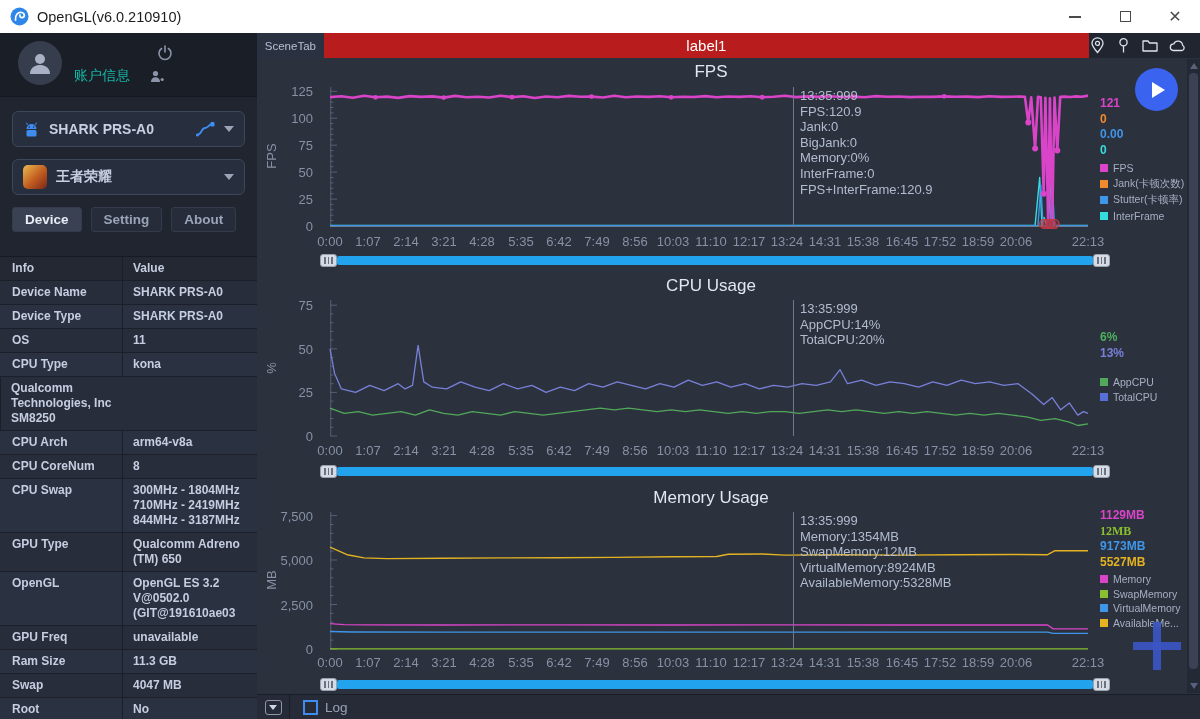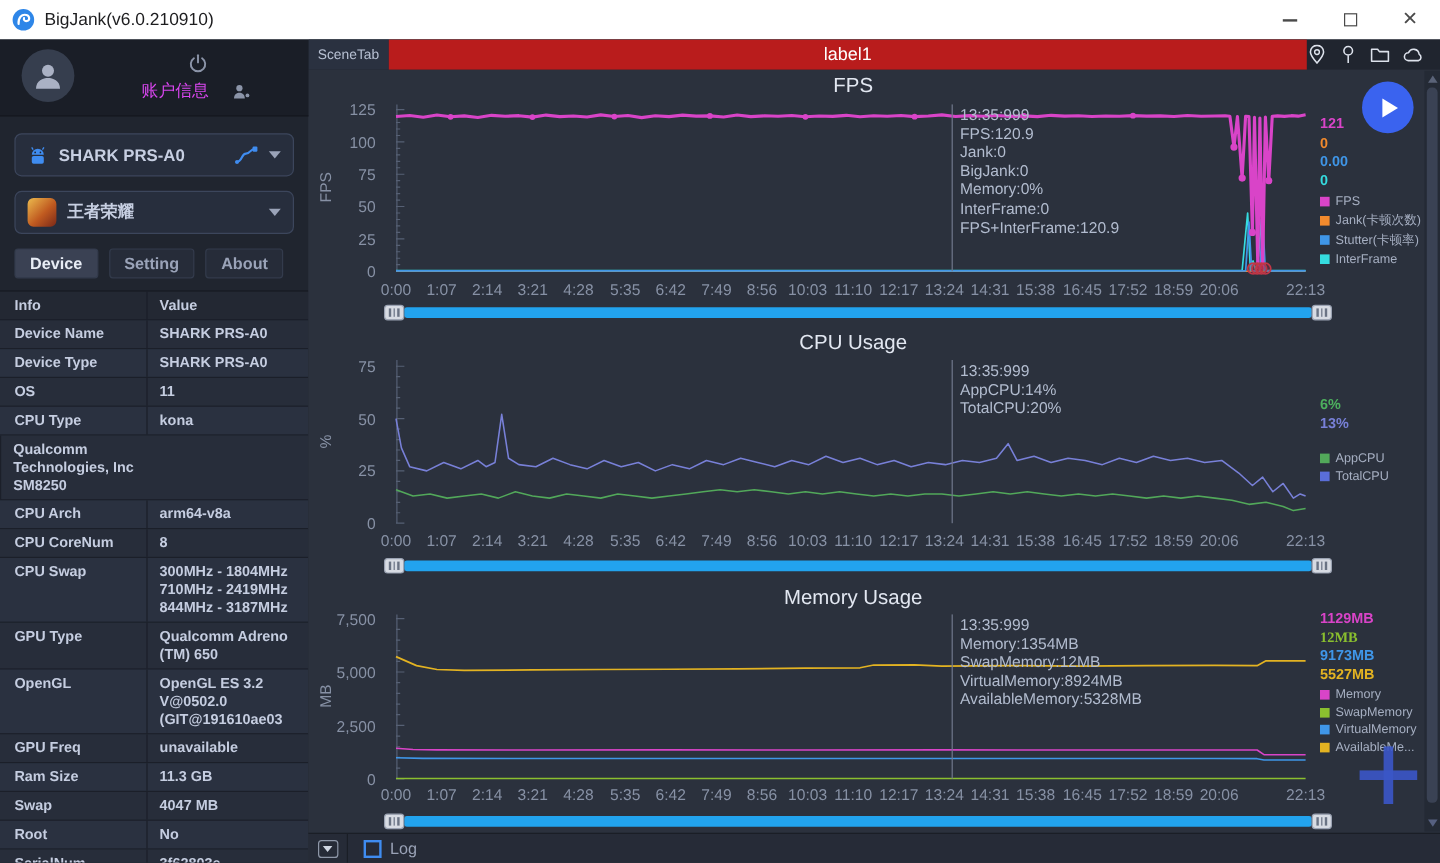--- a/index.html
+++ b/index.html
@@ -17,40 +17,40 @@
   .glyph-close { font-size:16px; color:#4a4a4a; line-height:1; }
 
   
   .app { display:flex; height:686px; }
 
   
   .sidebar { width:257px; flex-shrink:0; background:#20252f; display:flex; flex-direction:column; }
   .account { height:64px; background:#1a1e27; position:relative; border-bottom:1px solid #141820; flex-shrink:0; }
   .avatar { position:absolute; left:18px; top:8px; width:44px; height:44px; border-radius:50%;
     background:#363e4e; display:flex; align-items:center; justify-content:center; }
-  .account-label { position:absolute; left:74px; top:34px; font-size:14px; color:#d946ef;
-    display:flex; gap:20px; align-items:center;margin-left:44px; }
+  .account-label { position:absolute; left:74px; top:34px; font-size:14px; color:#14b8a6;
+    display:flex; gap:20px; align-items:center; }
   .power { position:absolute; right:84px; top:12px; }
 
   .selector { margin:0 12px; height:36px; background:#272e3d; border:1px solid #3c465c; border-radius:6px;
     display:flex; align-items:center; padding:0 10px; gap:9px; flex-shrink:0; cursor:default; }
   .sel-device { margin-top:14px; }
   .sel-app { margin-top:12px; }
   .sel-text { font-size:14px; font-weight:600; color:#c7cfe2; flex:1; white-space:nowrap; }
   .caret { width:0; height:0; border-left:5px solid transparent; border-right:5px solid transparent;
     border-top:6px solid #9aa3b8; }
   .app-icon { width:24px; height:24px; border-radius:5px; flex-shrink:0;
     background:linear-gradient(135deg,#e8b24a 5%,#c05a20 55%,#7a2818); }
 
   .tabs { display:flex; margin:12px 12px 0; gap:9px; flex-shrink:0; }
   .tab { padding:4px 12px; font-size:13.5px; font-weight:600; color:#9aa3b8; background:#262c39;
     border:1px solid #333b4c; border-radius:3px; cursor:default; }
   .tab.active { background:#3a4153; color:#e8edf6; }
 
-  .info-table { margin-top:10px; flex:1; overflow:hidden; font-size:12px; font-weight:700;
+  .info-table { margin-top:24px; flex:1; overflow:hidden; font-size:12px; font-weight:700;
     color:#c5cde0; border-top:1px solid #161a22; line-height:15px; }
   .trow { display:flex; border-bottom:1px solid #1b1f29; background:#272d3a; }
   .trow.alt { background:#2a3140; }
   .trow.thead { background:#232833; }
   .trow .cA { width:122px; padding:4px 4px 4px 12px; flex-shrink:0; }
   .trow .cB { flex:1; padding:4px 6px 4px 10px; border-left:1px solid #1b1f29; white-space:pre-line; }
 
   
   .main { flex:1; min-width:0; display:flex; flex-direction:column; background:#2b313d; }
   .scenebar { height:25px; display:flex; align-items:stretch; background:#20252f; flex-shrink:0; }
@@ -122,21 +122,21 @@
   .log-label { margin-left:7px; font-size:13.5px; color:#99a2b6; }
 </style>
 </head>
 <body>
 
 <div class="titlebar">
   <svg class="logo" viewBox="0 0 19 19">
     <circle cx="9.5" cy="9.5" r="9" fill="#2e86e8"></circle>
     <path d="M5.5 13 C5 8 8 4.5 12 5.5 C15 6.3 15 10 12.5 10.5 C10.5 10.9 9.5 9.5 10 8" fill="none" stroke="#ffffff" stroke-width="1.8" stroke-linecap="round"></path>
   </svg>
-  <span class="title-text">BigJank(v6.0.210910)</span>
+  <span class="title-text">OpenGL(v6.0.210910)</span>
   <div class="win-btns">
     <div class="win-btn">
         <div class="glyph-min"></div>
       </div>
     <div class="win-btn">
         <div class="glyph-max"></div>
       </div>
     <div class="win-btn">
         <span class="glyph-close">✕</span>
       </div>

